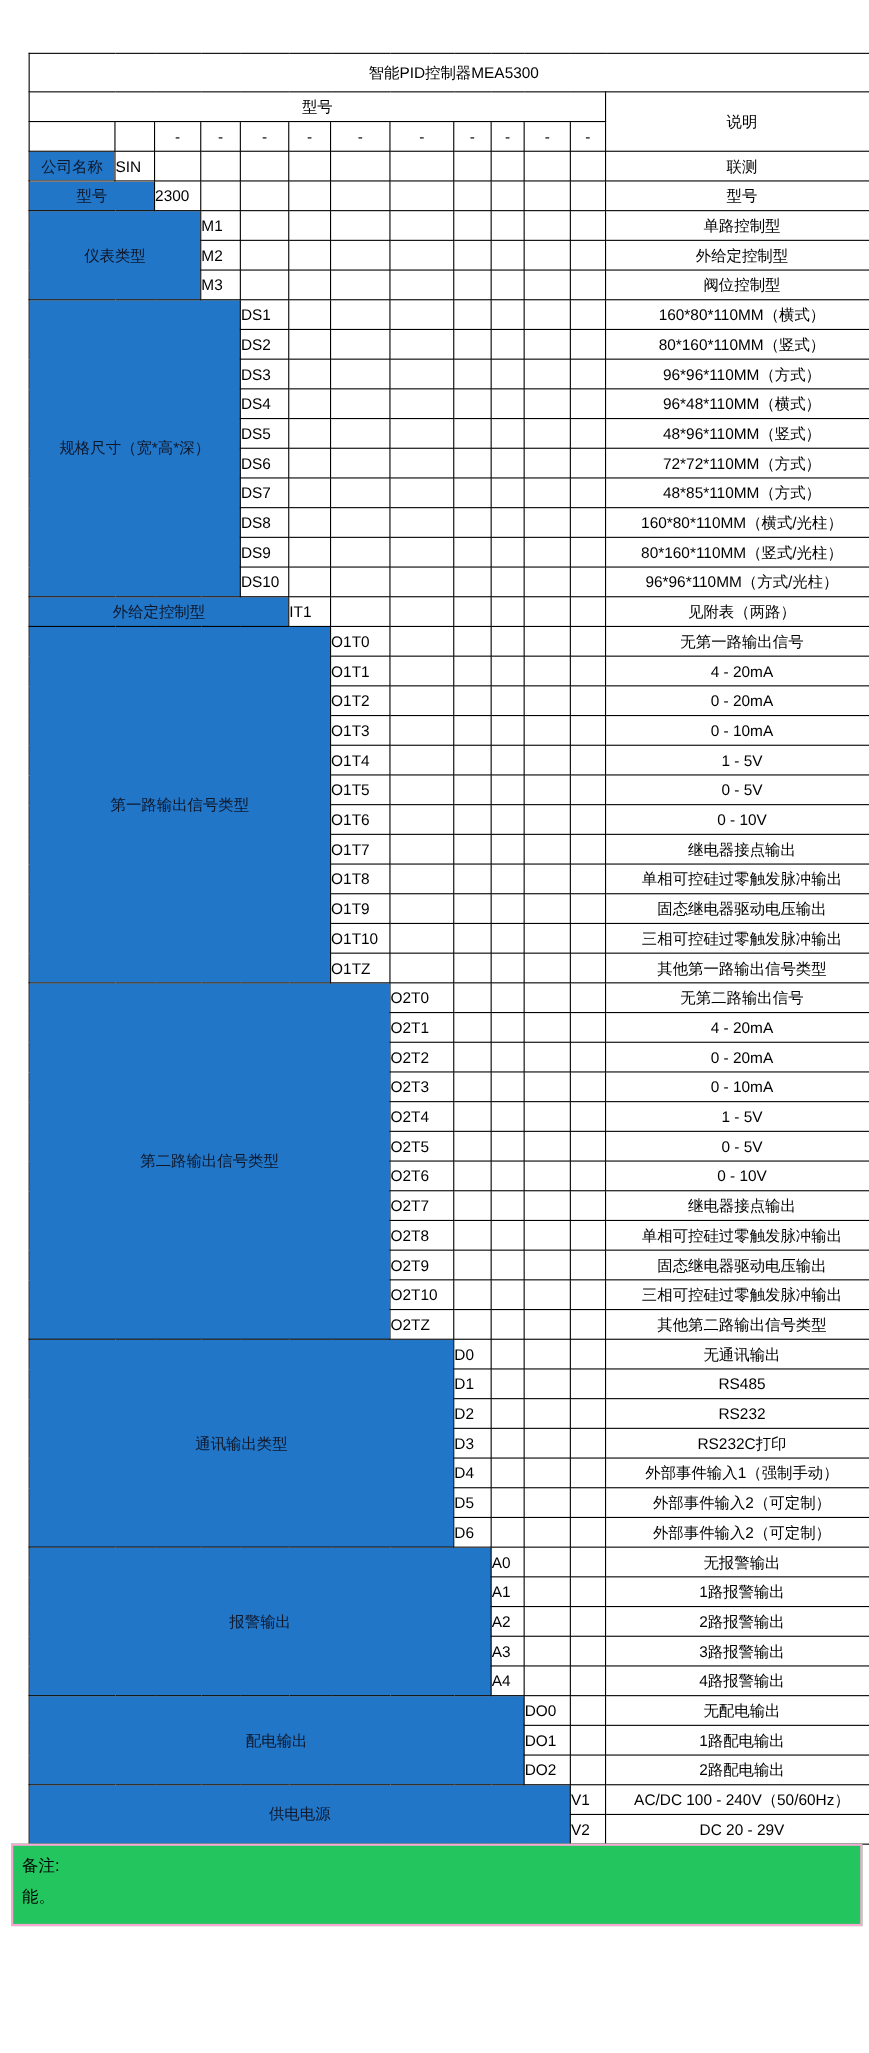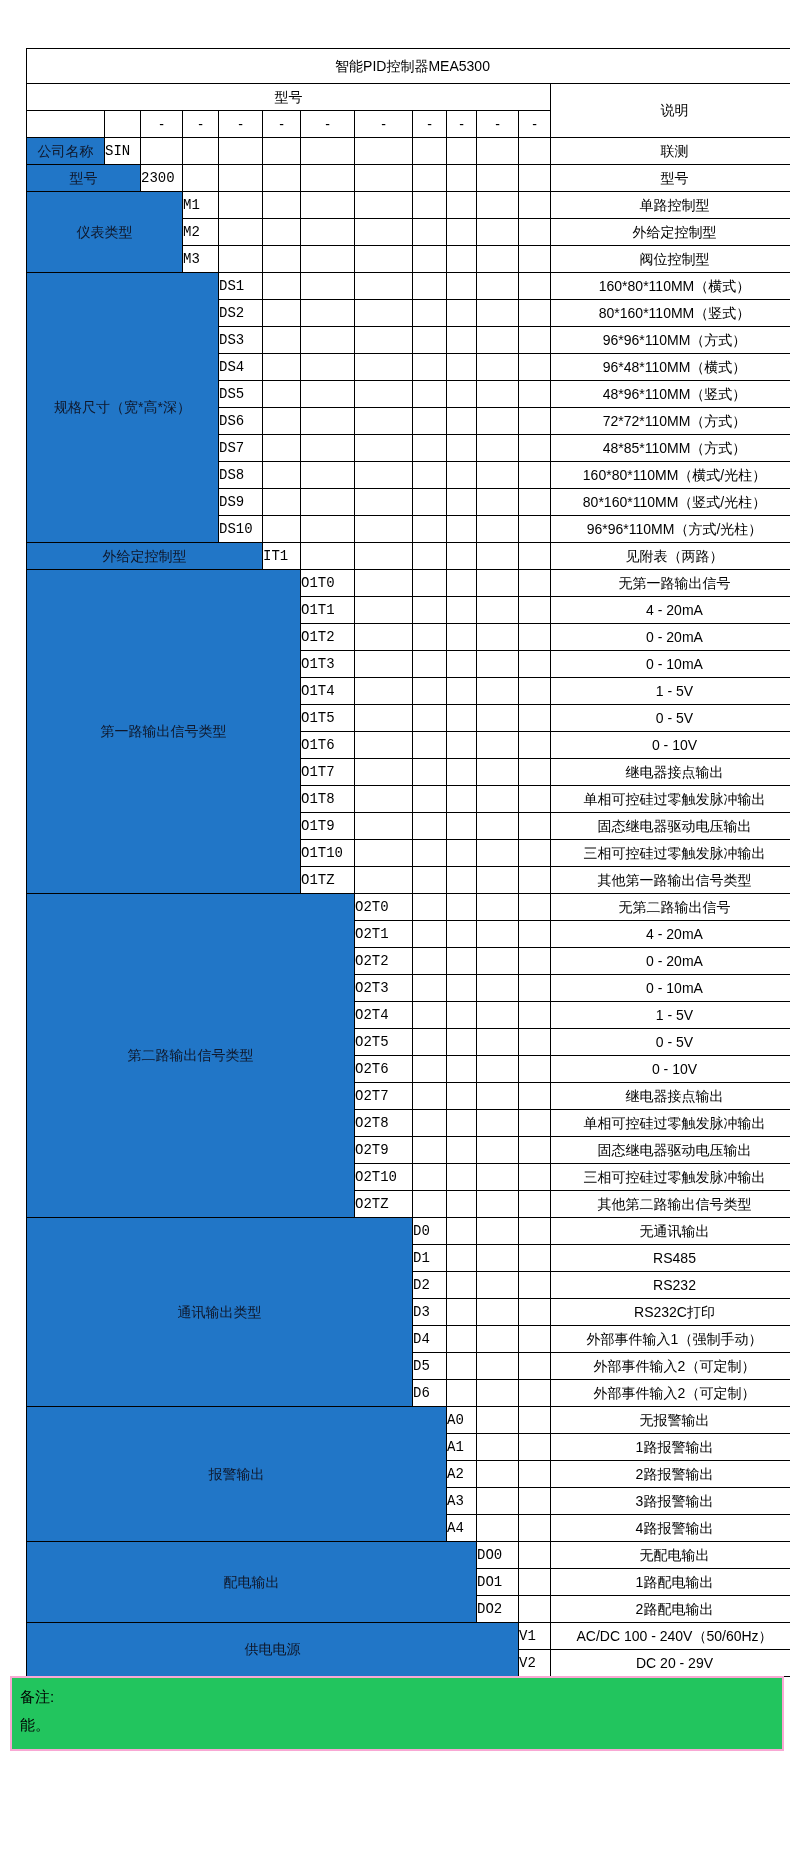--- a/index.html
+++ b/index.html
@@ -7,21 +7,21 @@
         font-family:"Liberation Sans","DejaVu Sans",sans-serif;color:#000;}
   table.spec{position:absolute;left:26px;top:48px;width:772px;border-collapse:collapse;table-layout:fixed;}
   table.spec td, table.spec th{border:1px solid #000;padding:0;font-weight:normal;
         font-size:14px;line-height:1.15;overflow:hidden;white-space:nowrap;}
   tr.r{height:27px;}
   tr.title-row{height:35px;}
   td.title{text-align:center;font-size:16px;}
   td.hdr{text-align:center;font-size:15px;}
   td.dash{text-align:center;}
   td.cat{background:var(--blue,#2176C7);color:#0f172a;text-align:center;white-space:normal;}
-  td.code{text-align:left;padding-left:4px;font-family:Liberation Mono, monospace;}
+  td.code{text-align:left;padding-left:4px;}
   td.desc{text-align:center;margin-top:12px;}
   .notes{position:absolute;left:10px;top:1676px;width:754px;border:2px solid #f9a8d4;
          background:#22c55e;padding:5px 8px 10px 8px;font-size:15px;line-height:28px;}
   .notes div{white-space:nowrap;overflow:hidden;}
 </style>
 </head>
 <body>
 
 <div class="page">
 

